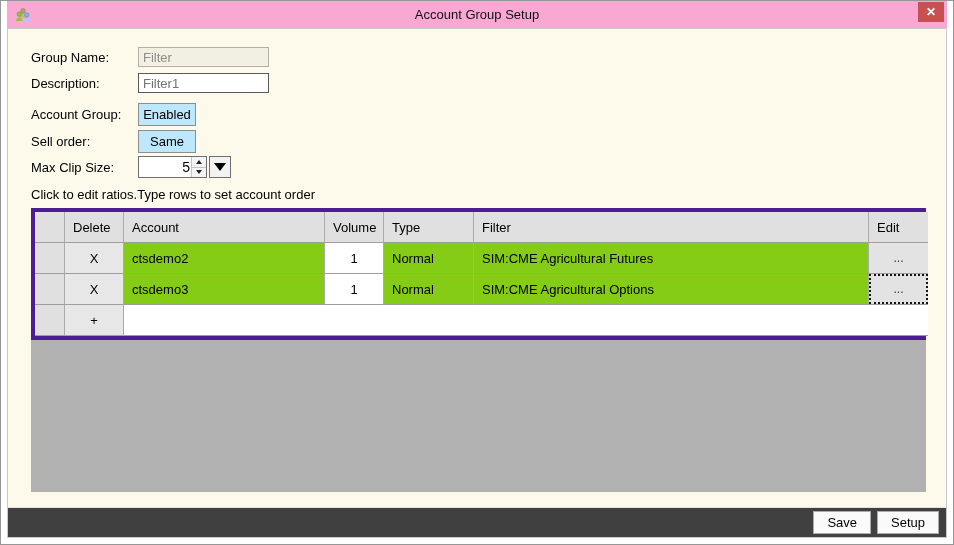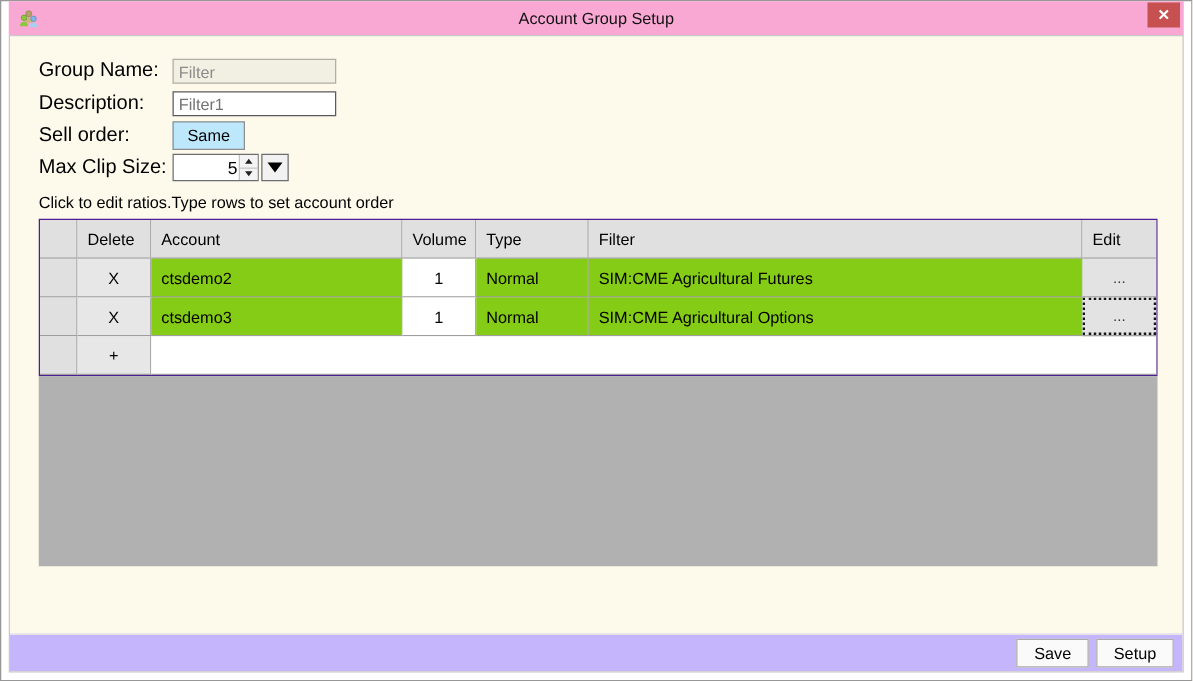--- a/index.html
+++ b/index.html
@@ -24,21 +24,21 @@
     background:#C75050; color:#fff;
     display:flex; align-items:center; justify-content:center;
     font-size:12px; font-weight:bold; cursor:default;
   }
 
   
   .client { flex:1; border:1px solid #C9C9C9; background:#FDF9EB; display:flex; flex-direction:column; overflow:hidden; }
   .content { flex:1; padding:18px 0 0 23px; }
 
   .frow { display:flex; align-items:center; }
-  .flabel { width:107px; font-size:16px; color:#000; }
+  .flabel { width:107px; font-size:13px; color:#000; }
 
   .txt {
     width:131px; height:20px; border:1px solid #5A5A5A;
     font-size:13px; padding:0 4px; background:#fff; font-family:inherit; color:#737373;
   }
   .txt.disabled { background:#F2EFE3; border-color:#B3AFA3; color:#8C8C8C; }
 
   .row-desc { margin-top:6px; }
   .row-ag   { margin-top:10px; }
   .row-so   { margin-top:4px; }
@@ -68,42 +68,42 @@
   }
   .tri-down-big { width:0;height:0;border-left:6px solid transparent;border-right:6px solid transparent;border-top:8px solid #000; }
 
   .hint { margin-top:9px; font-size:13px; color:#000; }
 
   
   .grid {
     margin-top:6px; width:895px;
     display:grid;
     grid-template-columns:30px 59px 201px 59px 90px 395px 59px;
-    border:1px solid #4c1d95;
+    border:4px solid #4c1d95;
   }
   .c {
     height:31px; display:flex; align-items:center;
     border-right:1px solid #ABABAB; border-bottom:1px solid #9E9E9E;
     font-size:13px; color:#000; overflow:hidden; white-space:nowrap;
   }
   .c.lastcol { border-right:0; }
   .c.hdr    { background:#E0E0E0; padding-left:8px; }
   .c.rowhdr { background:#E0E0E0; }
   .c.del    { background:#E7E7E7; justify-content:center; }
   .c.white  { background:#84cc16; padding-left:8px; }
   .c.vol    { background:#fff; justify-content:center; padding-left:0; }
   .c.editc  { background:#E3E3E3; justify-content:center; color:#333; position:relative; font-size:12px; }
   .c.editc.focused::after { content:""; position:absolute; inset:0; border:2px dotted #141414; }
   .c.spanwide { grid-column:3 / 8; background:#fff; border-right:0; }
 
   .filler { width:895px; height:152px; background:#B1B1B1; }
 
   
   .footer {
-    flex:0 0 30px; background:#c4b5fd; border-top:1px solid #E4E4E4;
+    flex:0 0 30px; background:#404040; border-top:1px solid #E4E4E4;
     display:flex; justify-content:flex-end; align-items:center;
     gap:6px; padding-right:7px;
   }
   .btn {
     height:23px; padding:0 13px;
     background:#FAFAFA; border:1px solid #ABABAB;
     font-size:13px; font-family:inherit; color:#000; cursor:default;
   }
 </style>
 </head>
@@ -134,20 +134,24 @@
       <div class="frow">
         <span class="flabel">Group Name:</span>
         <input class="txt disabled" disabled="" value="Filter" style="">
       </div>
 
       <div class="frow row-desc">
         <span class="flabel">Description:</span>
         <input class="txt" value="Filter1" style="">
       </div>
 
+      <div class="frow row-ag">
+        <span class="flabel">Account Group:</span>
+        <button class="blue-btn">Enabled</button>
+      </div>
 
       <div class="frow row-so">
         <span class="flabel">Sell order:</span>
         <button class="blue-btn">Same</button>
       </div>
 
       <div class="frow row-mcs">
         <span class="flabel">Max Clip Size:</span>
         <div class="numwrap">
           <div class="numeric">

